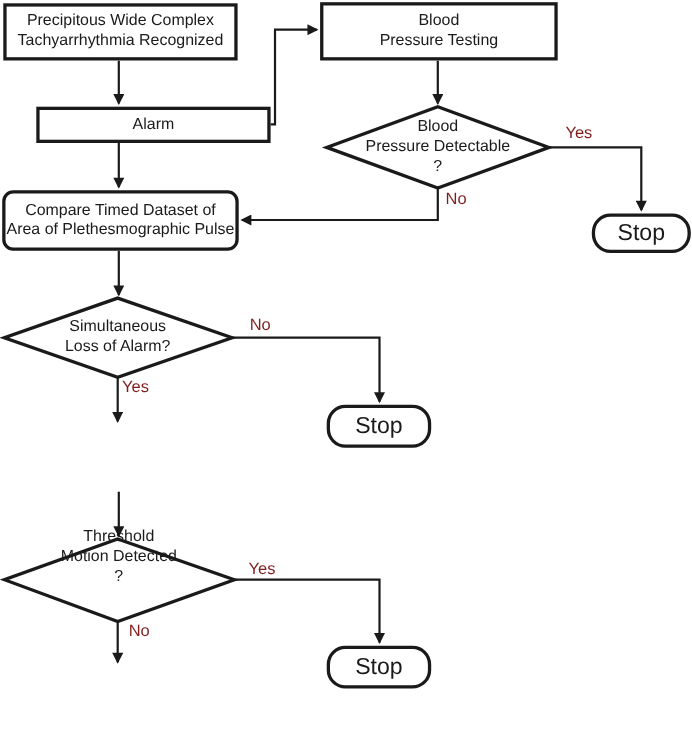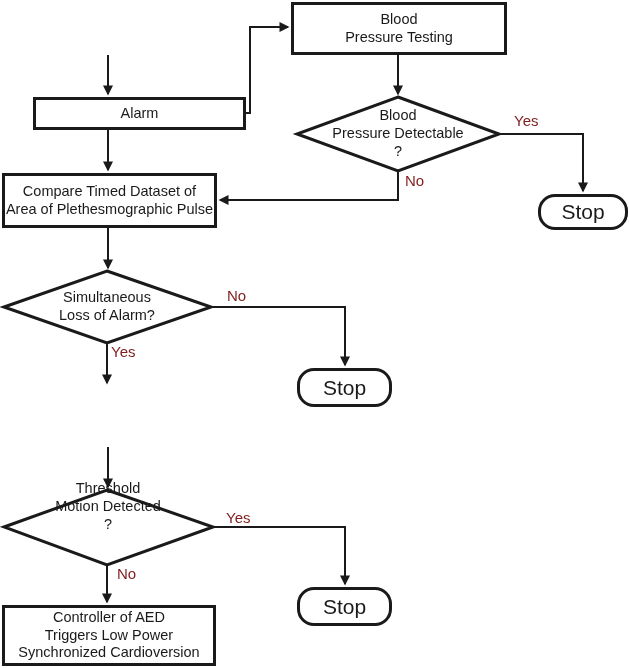--- a/index.html
+++ b/index.html
@@ -96,33 +96,32 @@
     <path class="edge" d="M107,343 L107,383" marker-end="url(#arrow)"></path>
     <path class="edge" d="M108,447 L108,487" marker-end="url(#arrow)"></path>
     <path class="edge" d="M213,527 L345,527 L345,584" marker-end="url(#arrow)"></path>
     <path class="edge" d="M107,565 L107,602" marker-end="url(#arrow)"></path>
 
     <polygon class="decision-shape" points="398,97 499,134 398,171 297,134"></polygon>
     <polygon class="decision-shape" points="107,271 211,307 107,343 4,307"></polygon>
     <polygon class="decision-shape" points="107,490 213,527 107,565 4,527"></polygon>
   </svg>
 
+  <div class="node" style="left:3px; top:3px; width:213px; height:52px;">Precipitous Wide Complex
+Tachyarrhythmia Recognized</div>
 
   <div class="node" style="left:291px; top:2px; width:216px; height:53px;">Blood
 Pressure Testing</div>
 
   <div class="node" style="left:3px; top:97px; width:213px; height:33px;margin-left:30px;">Alarm</div>
 
-  <div class="node" style="left:2px; top:173px; width:215px; height:55px;">Compare Timed Dataset of
+  <div class="node" style="left:2px; top:173px; width:215px; height:55px;border-radius:10px;">Compare Timed Dataset of
 Area of Plethesmographic Pulse</div>
 
 
-  <div class="node" style="left:2px; top:605px; width:214px; height:61px;">Controller of AED
-Triggers Low Power
-Synchronized Cardioversion</div>
 
   <div class="node terminator" style="left:538px; top:194px; width:90px; height:36px;">Stop</div>
 
   <div class="node terminator" style="left:297px; top:368px; width:95px; height:39px;">Stop</div>
 
   <div class="node terminator" style="left:297px; top:587px; width:95px; height:39px;">Stop</div>
 
   <div class="diamond-label" style="left:298px; top:99px; width:200px; height:70px;">Blood
 Pressure Detectable
 ?</div>

